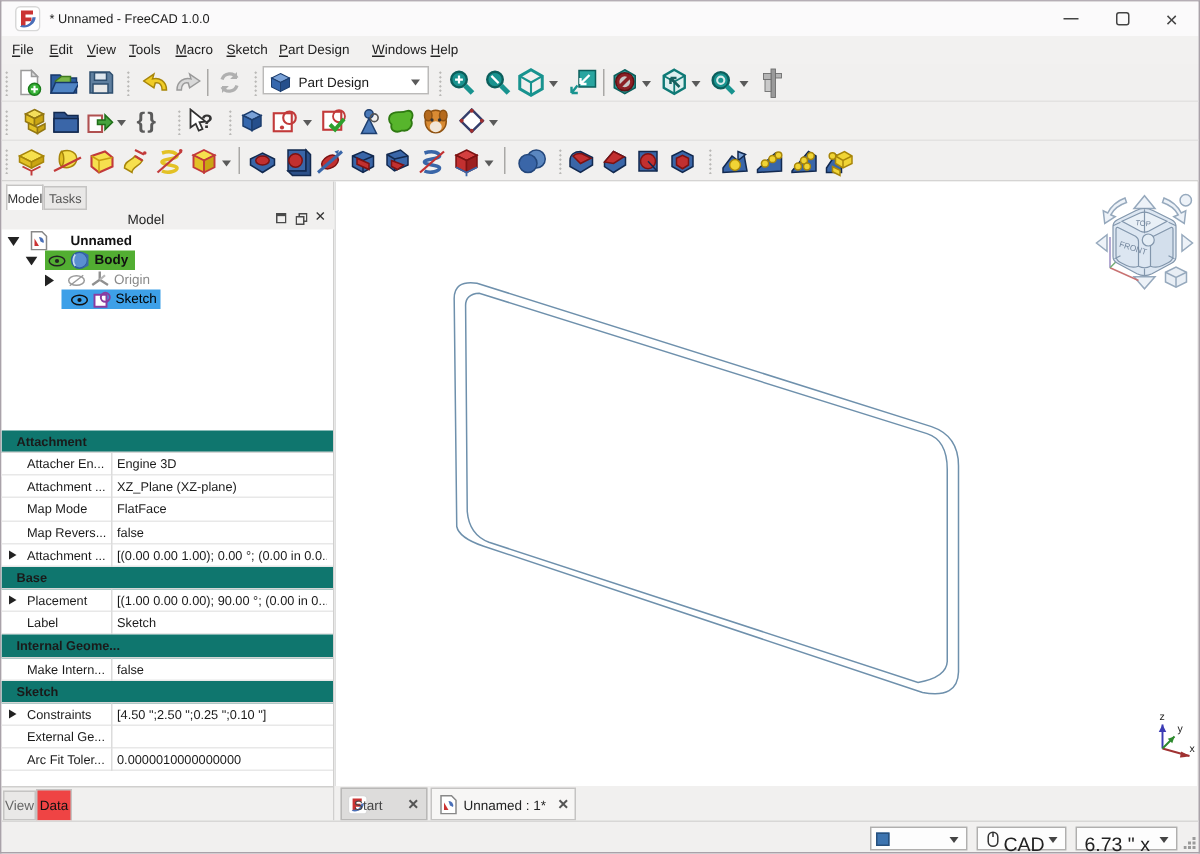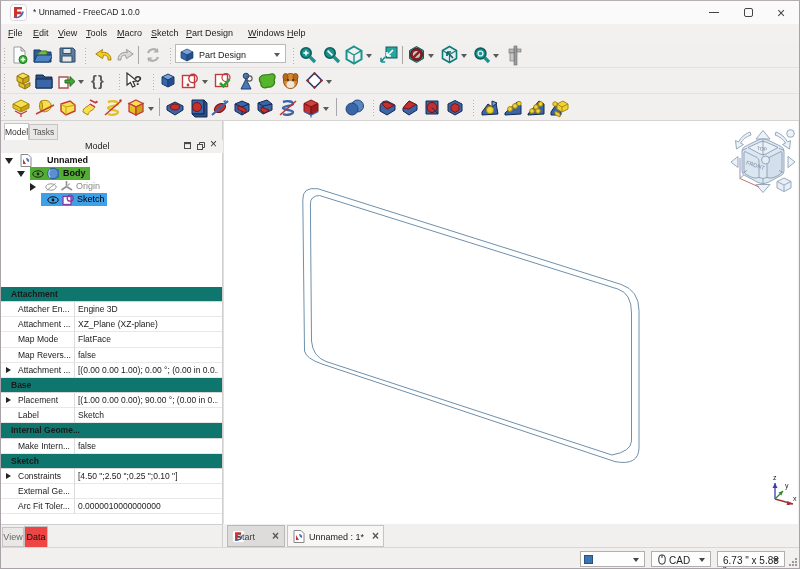--- a/index.html
+++ b/index.html
@@ -38,21 +38,21 @@
 .gsep { position:absolute; left:73px; top:0; width:1px; height:15.17px; background:#dcdcdc; }
 .garr { position:absolute; left:5px; top:4px; width:0; height:0; border-top:3.5px solid transparent; border-bottom:3.5px solid transparent; border-left:5px solid #222; }
 
 .btab { position:absolute; font-size:9px; text-align:center; }
 
 #view3d { position:absolute; left:222px; top:120px; width:575px; height:403px; background:#ffffff; border-left:1px solid #e0e0e0;}
 
 #mditabs { position:absolute; left:222px; top:523px; width:575px; height:23px; background:#f1f0ef; }
 
 #statusbar { position:absolute; left:0; top:546px; width:798px; height:22px; background:#f1f0ef; border-top:1px solid #d8d7d6; font-size:9px; color:#1c1c1c; }
-.combo { position:absolute; top:3px; height:16px; background:#fdfdfd; border:1px solid #b0afae; font-size:10px; color:#222; }
+.combo { position:absolute; top:3px; height:16px; background:#fdfdfd; border:1px solid #b0afae; font-size:13px; color:#222; }
 .combo .ca { position:absolute; right:5px; top:6px; width:0; height:0; border-left:3.5px solid transparent; border-right:3.5px solid transparent; border-top:4px solid #444; }
 </style>
 </head>
 <body>
 
 <div id="titlebar">
   <svg class="abs" style="left:9px;top:3px" width="17" height="17" viewBox="0 0 17 17">
     <rect x="0.5" y="0.5" width="16" height="16" rx="3" fill="#fff" stroke="#d8d8d8"></rect>
     <path d="M4,14 L4,3 L12,3 L12,5.6 L7,5.6 L7,7.6 L11,7.6 L11,10.2 L7,10.2 L7,14 Z" fill="#cb3333"></path>
     <path d="M3.2,13.8 C8,15.5 13.5,12.5 13.8,7.5 L11.6,7.5 C11.3,11.5 7.5,13.6 4.8,12.6 Z" fill="#4a6fb8"></path>

